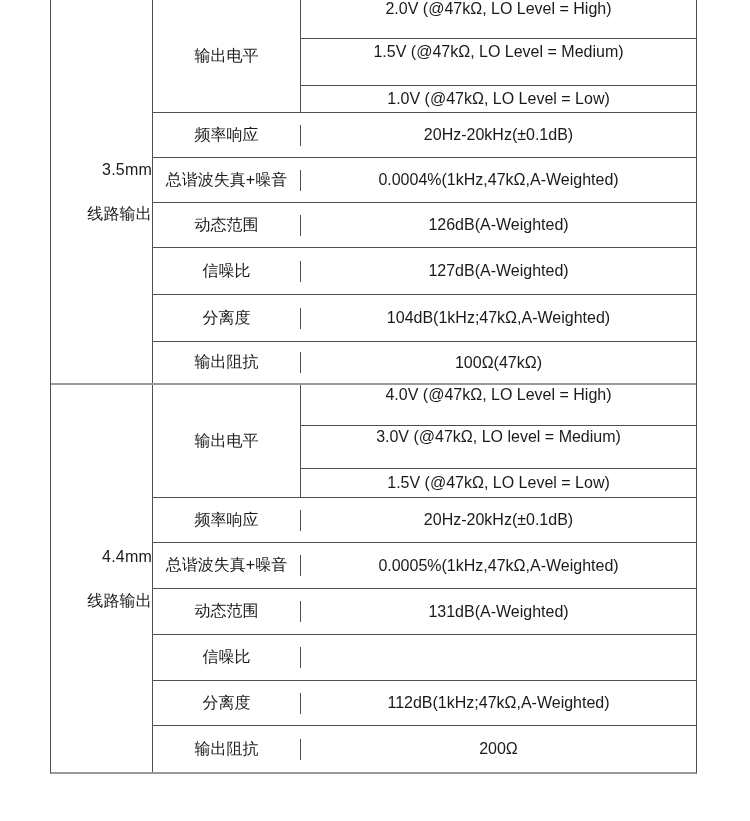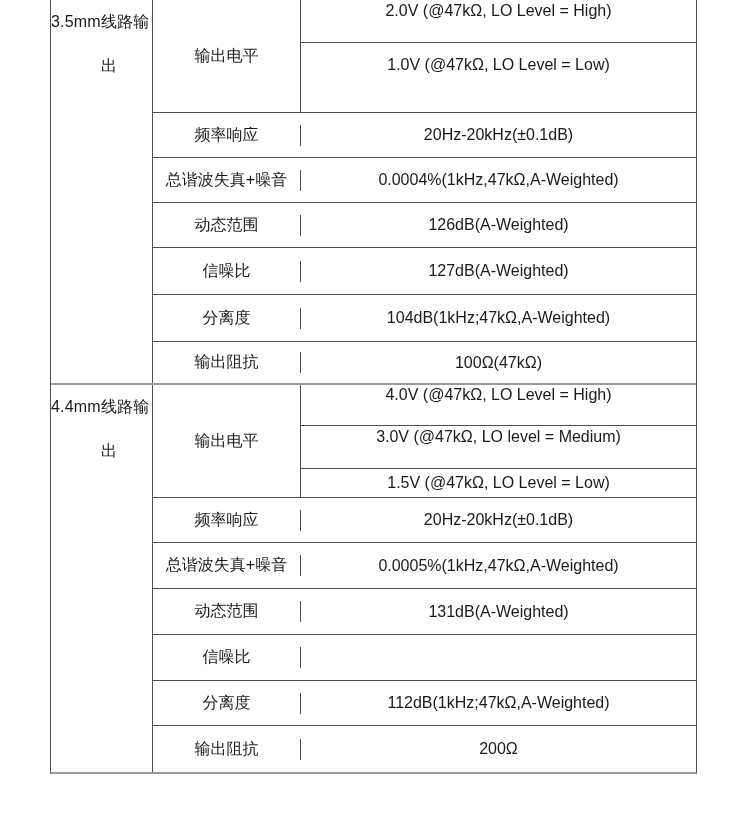--- a/index.html
+++ b/index.html
@@ -29,22 +29,23 @@
     background:#ffffff;
   }
   .section{display:flex;}
   .section2{border-top:2px solid var(--line2);}
   .label-col{
     width:102px;
     flex:0 0 102px;
     box-sizing:border-box;
     border-right:1px solid var(--line);
     display:flex;
+    flex-direction:column;
     justify-content:center;
-    align-items:flex-start;
+    align-items:flex-end;
     font-size:16px;
     line-height:44px;
     letter-spacing:0.2px;
   }
   .rows-col{flex:1;display:flex;flex-direction:column;min-width:0;}
   .prow{display:flex;box-sizing:border-box;}
   .prow + .prow{border-top:1px solid var(--line);align-items:center;}
   .pname{
     width:148px;
     flex:0 0 148px;
@@ -107,20 +108,21 @@
     <div class="section section1">
       <div class="label-col">
         <div>3.5mm</div>
         <div>线路输出</div>
       </div>
       <div class="rows-col">
         <div class="prow">
           <div class="pname">输出电平</div>
           <div class="pvals">
             <div class="sub">2.0V (@47kΩ, LO Level = High)</div>
+            <div class="sub">1.5V (@47kΩ, LO Level = Medium)</div>
             <div class="sub">1.0V (@47kΩ, LO Level = Low)</div>
           </div>
         </div>
         <div class="prow">
           <div class="pname">频率响应</div>
           <div class="pval">20Hz-20kHz(±0.1dB)</div>
         </div>
         <div class="prow">
           <div class="pname">总谐波失真+噪音</div>
           <div class="pval">0.0004%(1kHz,47kΩ,A-Weighted)</div>

